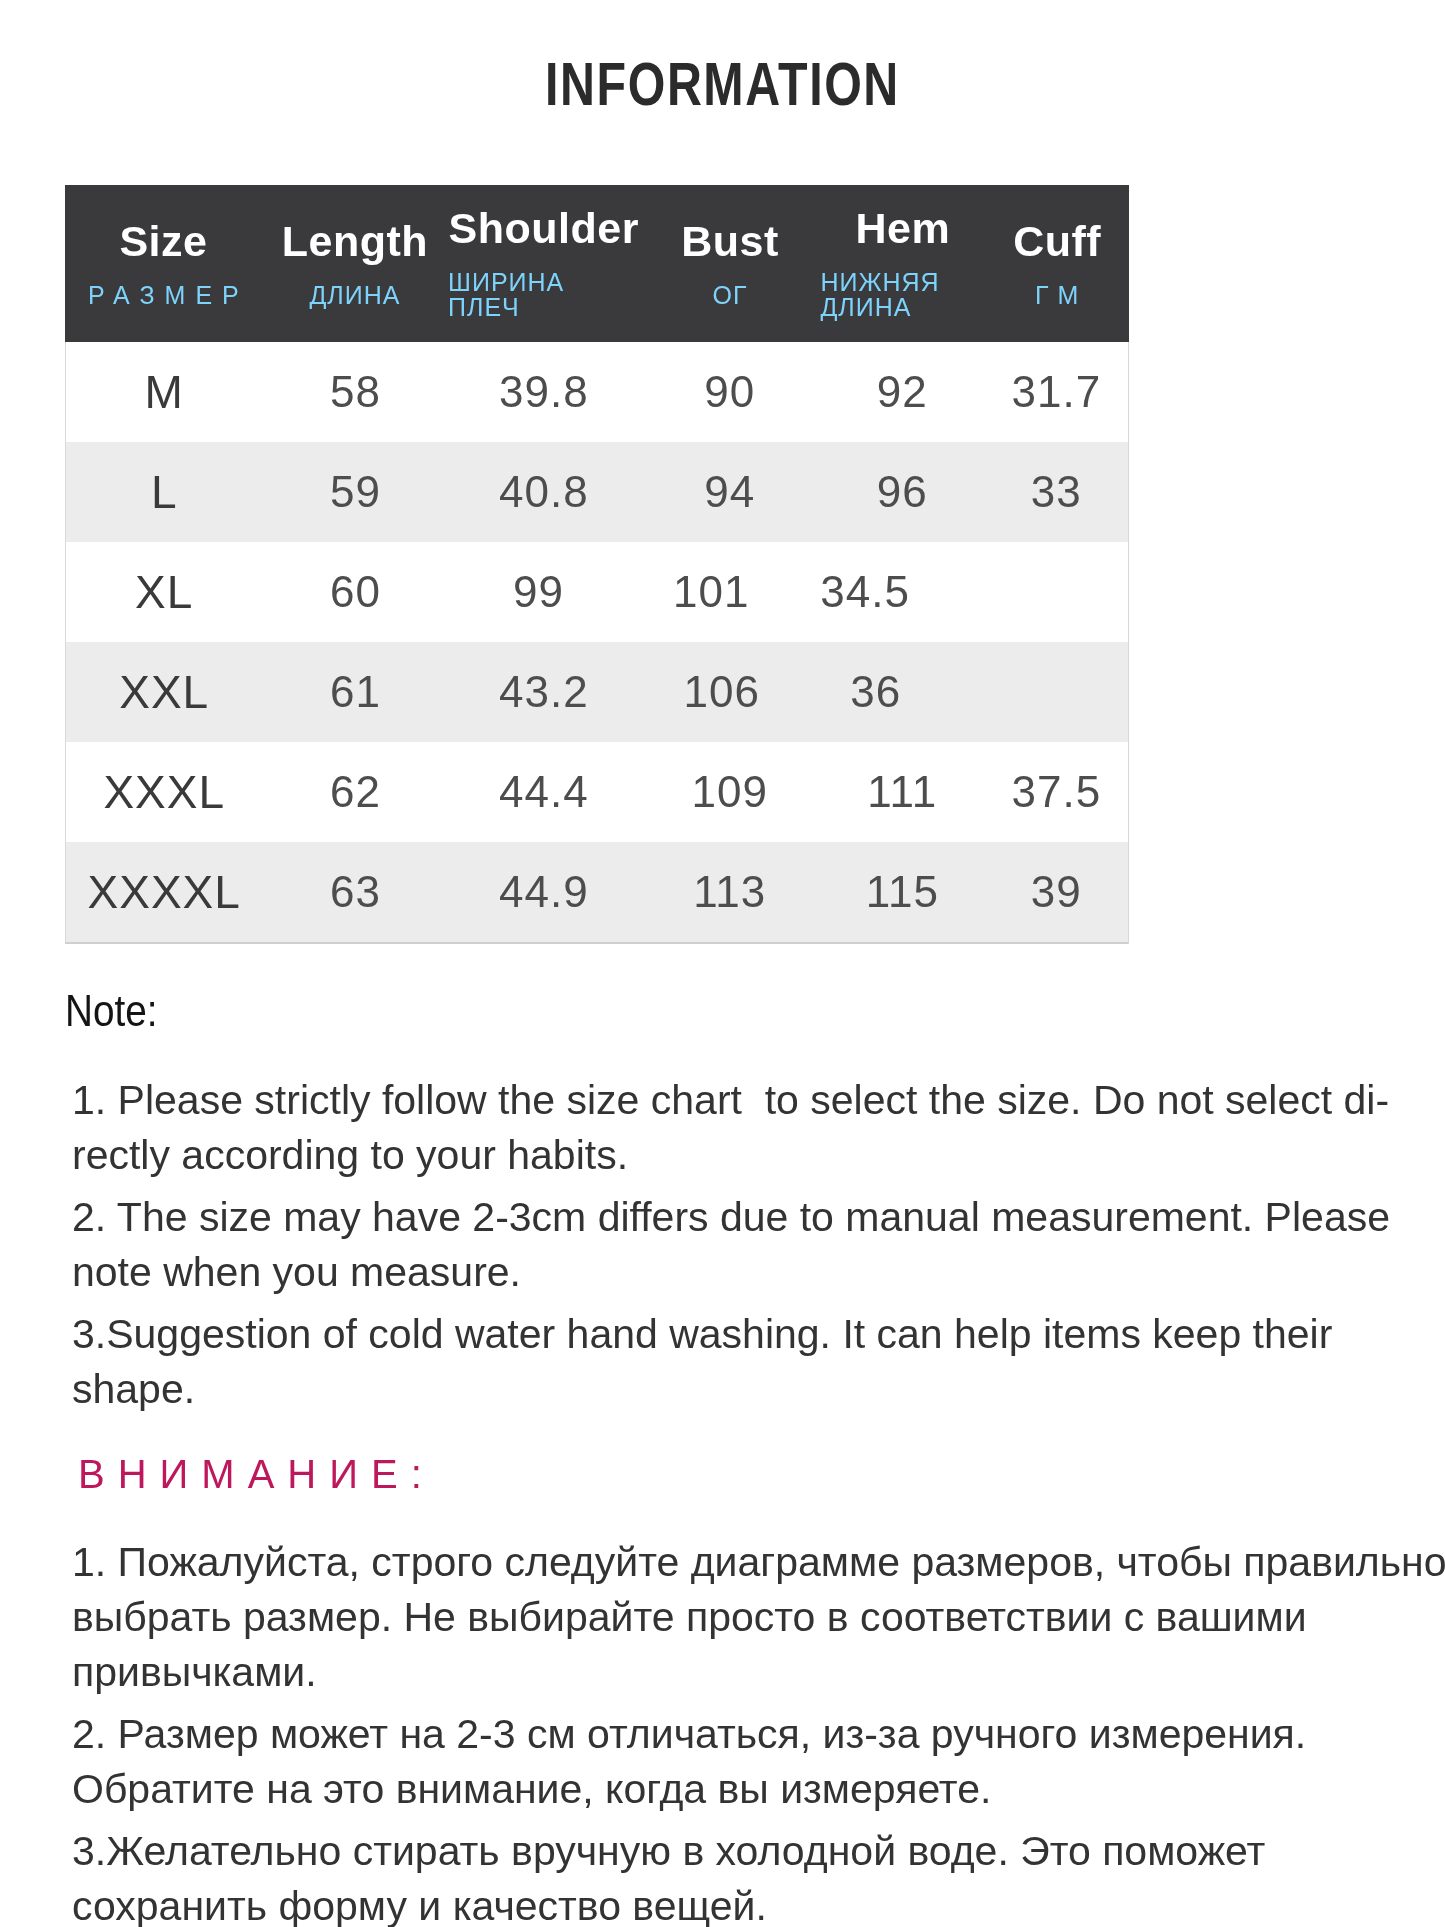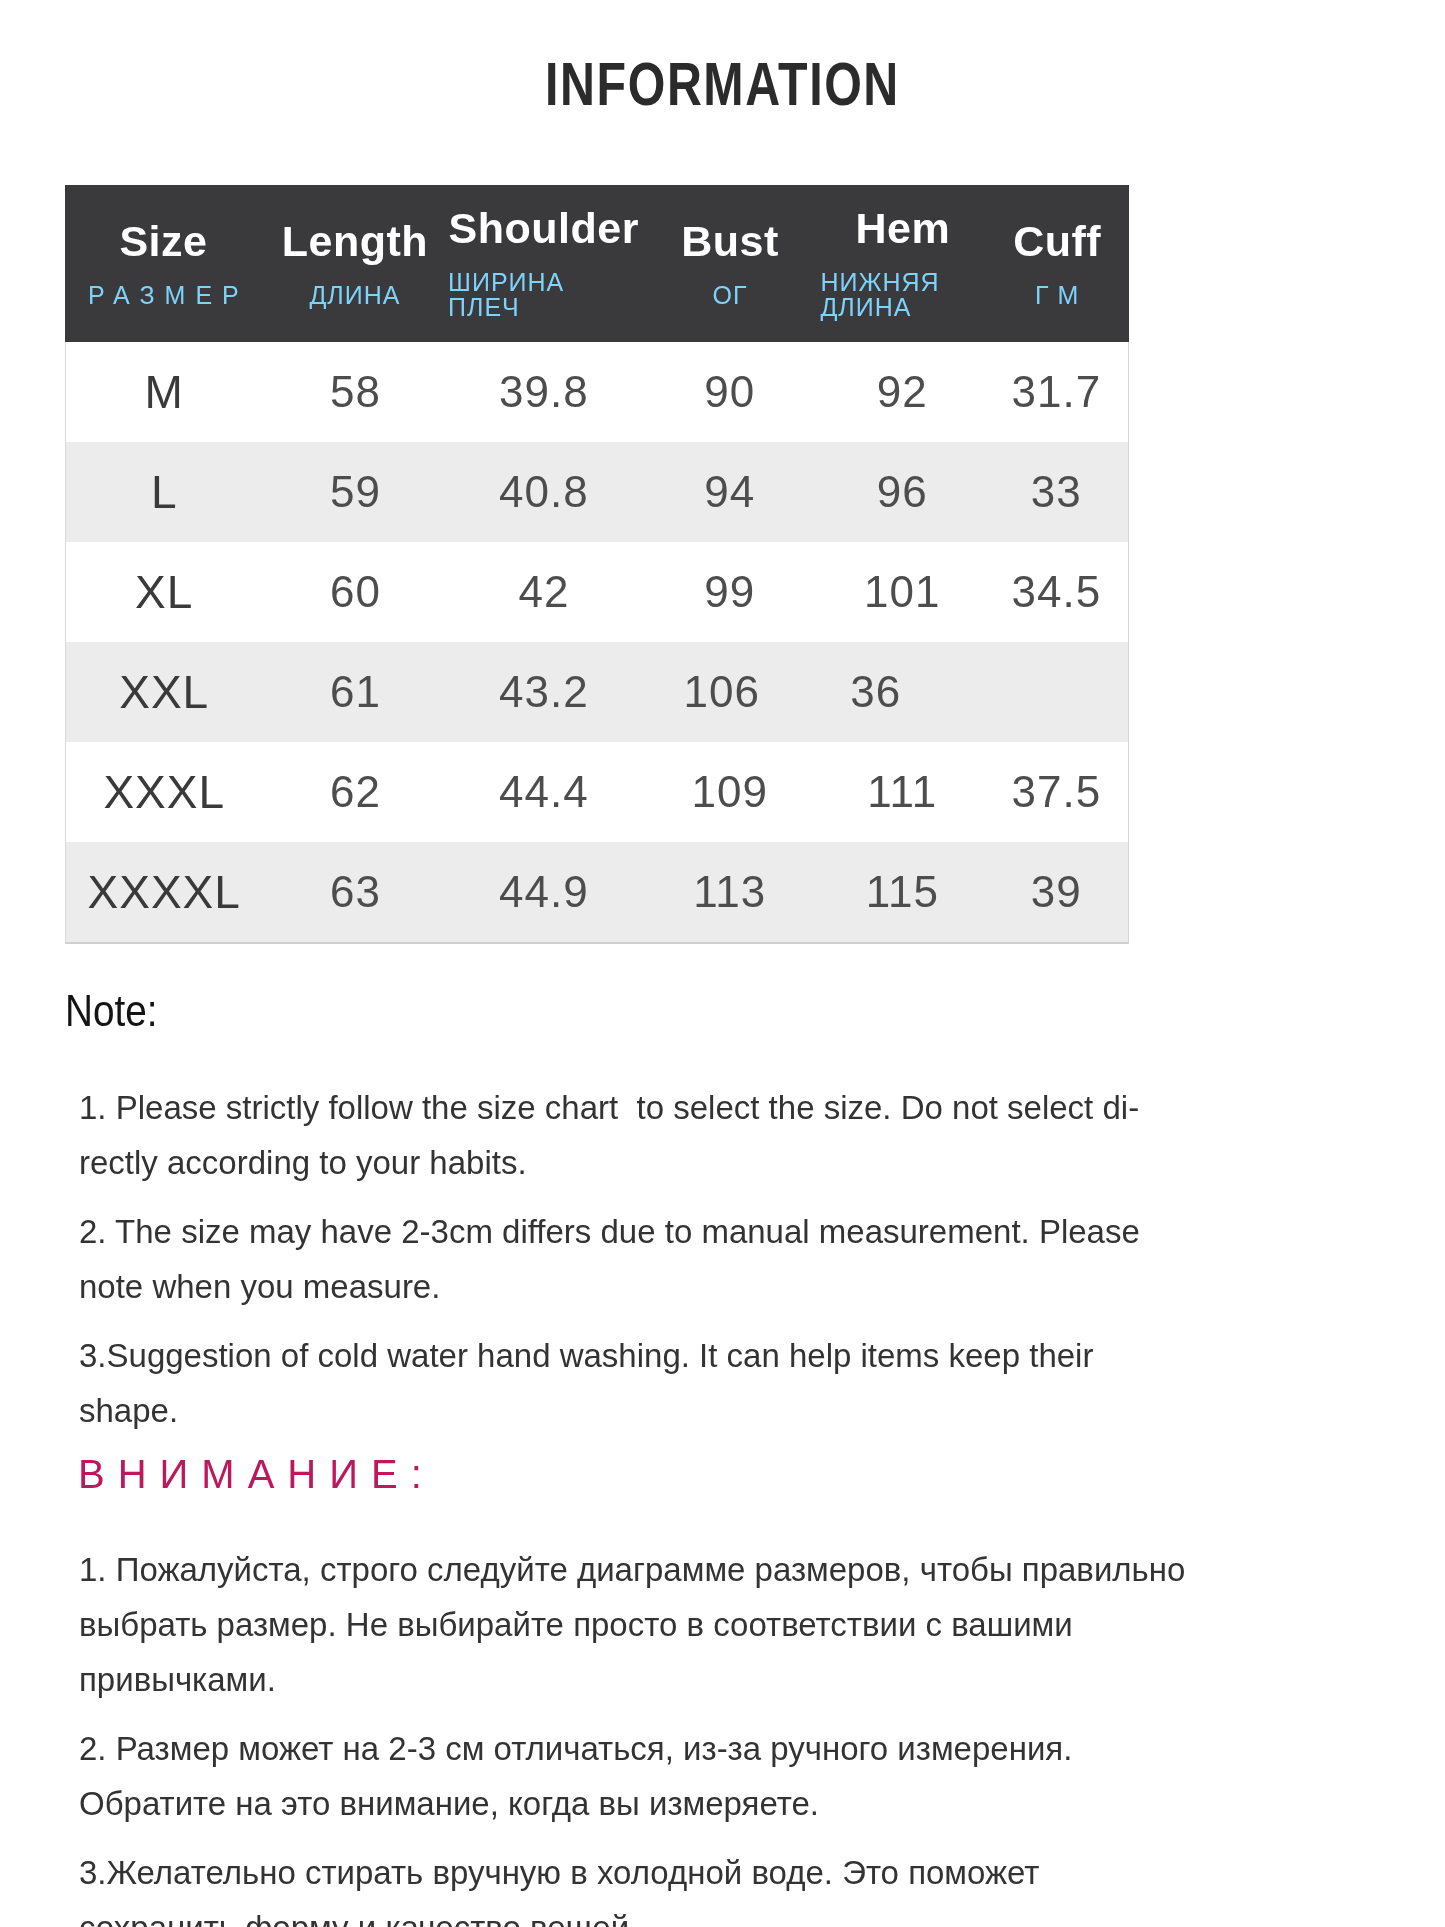--- a/index.html
+++ b/index.html
@@ -101,23 +101,23 @@
     transform-origin:0 50%;
     white-space:nowrap;
   }
   .note-body{
     position:absolute;
     left:65px;
     top:1066px;
     width:1340px;
   }
   .note-body p, .attn-body p{
-    margin:14px;
+    margin:7px;
     white-space:pre;
-    font-size:33px;
+    font-size:41px;
     line-height:55px;
     color:#333333;
   }
   .attn-heading{
     position:absolute;
     left:78px;
     top:1452px;
     font-size:40px;
     font-weight:400;
     color:#be185d;
@@ -179,21 +179,20 @@
         <div class="td size-cell c0">L</div>
         <div class="td c1">59</div>
         <div class="td c2">40.8</div>
         <div class="td c3">94</div>
         <div class="td c4">96</div>
         <div class="td c5">33</div>
       </div>
       <div class="tr">
         <div class="td size-cell c0">XL</div>
         <div class="td c1">60</div>
-        <div class="td c2">42</div>
         <div class="td c3">99</div>
         <div class="td c4">101</div>
         <div class="td c5">34.5</div>
       </div>
       <div class="tr stripe">
         <div class="td size-cell c0">XXL</div>
         <div class="td c1">61</div>
         <div class="td c2">43.2</div>
         <div class="td c4">106</div>
         <div class="td c5">36</div>

